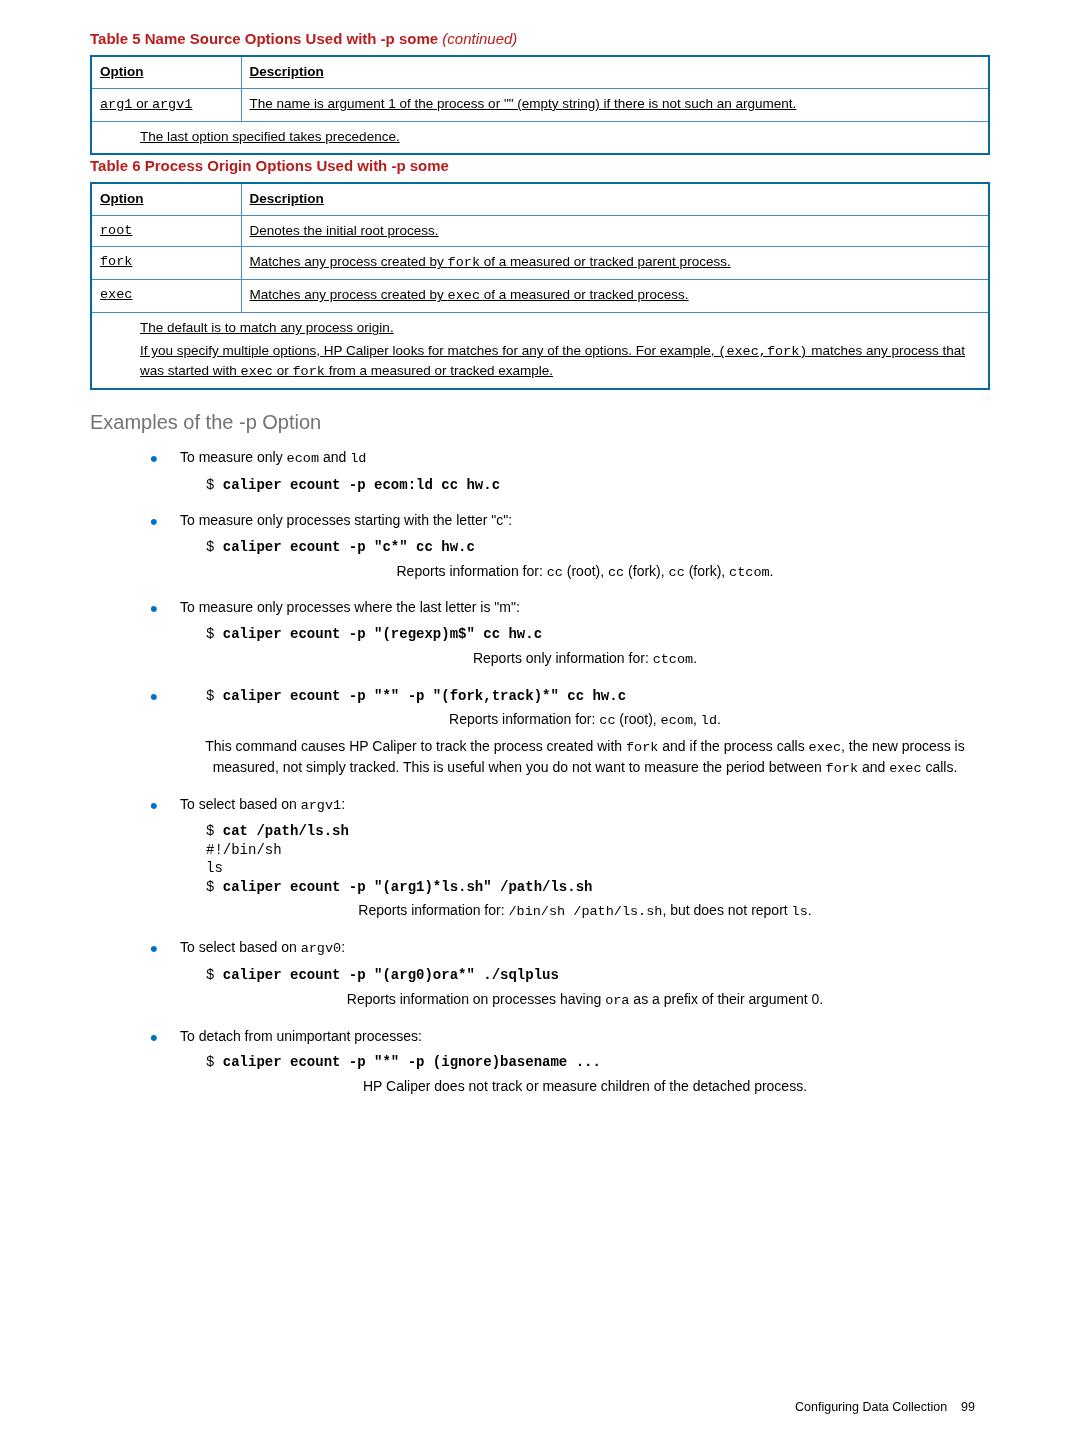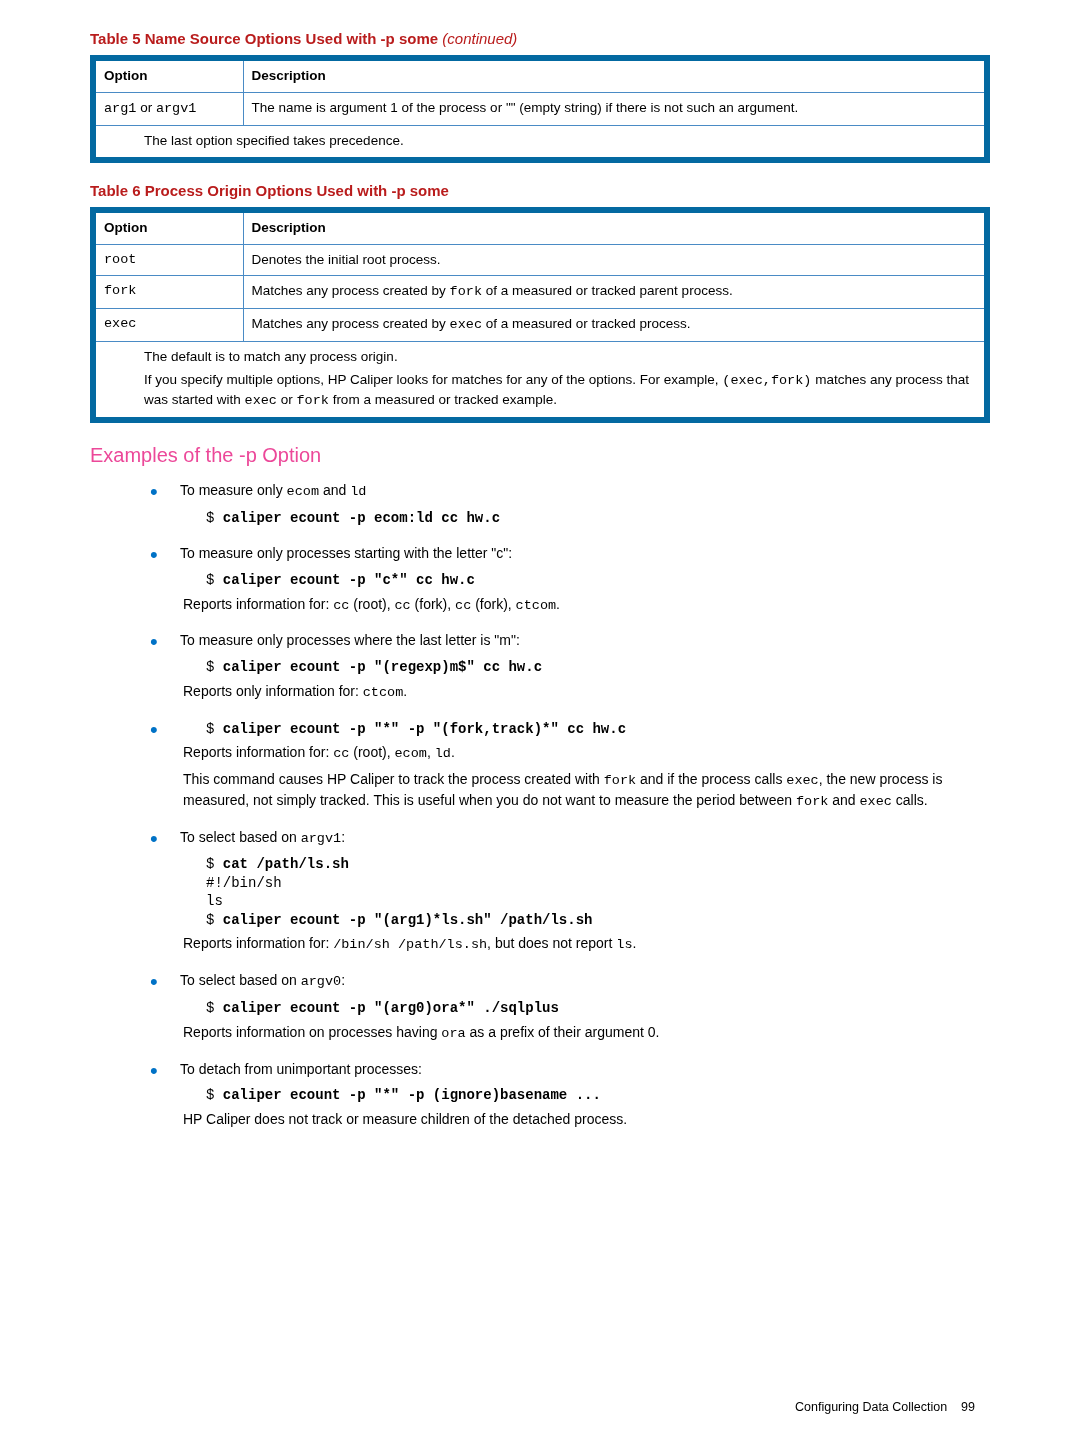--- a/index.html
+++ b/index.html
@@ -16,36 +16,37 @@
     .table-title {
       color: #b91c1c;
       font-weight: bold;
       font-size: 15px;
       margin-bottom: 6px;
     }
     .table-title .italic { font-style: italic; font-weight: normal; }
     table {
       width: 100%;
       border-collapse: collapse;
-      border: 6px solid #0369a1;
-      margin-bottom: 17px;
+      border: 2px solid #0369a1;
+      margin-bottom: 0;
+      text-decoration: underline;
     }
     th, td {
       border: 1px solid #4a8bc5;
       padding: 6px 8px;
       text-align: left;
       vertical-align: top;
       font-size: 13.5px;
     }
     th { font-weight: bold; }
     td.opt-col, th.opt-col { width: 150px; }
     .mono { font-family: 'Courier New', monospace; font-size: 13.5px; }
     .full-row td { border-left: none; border-right: none; padding-left: 48px; }
     h2.section {
-      color: #ec4899;
+      color: #737373;
       font-weight: normal;
       font-size: 20px;
       margin: 18px 0 12px 0;
     }
     ul.examples {
       list-style: none;
       padding-left: 90px;
     }
     ul.examples > li {
       position: relative;
@@ -56,21 +57,21 @@
       color: #0072c6;
       font-size: 22px;
       position: absolute;
       left: -30px;
       top: -4px;
     }
     .intro-text { margin-bottom: 6px; }
     .cmd-line { margin: 4px 0 4px 26px; }
     .cmd-line .prompt { font-family: 'Courier New', monospace; }
     .cmd-line .cmd { font-family: 'Courier New', monospace; font-weight: bold; }
-    .desc-text { margin: 4px 3px; }
+    .desc-text { margin: 4px 16px; text-align: center; }
     .code-block {
       font-family: Liberation Mono, monospace;
       margin: 4px 0 4px 26px;
       line-height: 1.35;
       white-space: pre;
     }
     .code-block .bold { font-weight: bold; }
     .footer {
       position: absolute;
       bottom: 22px;

